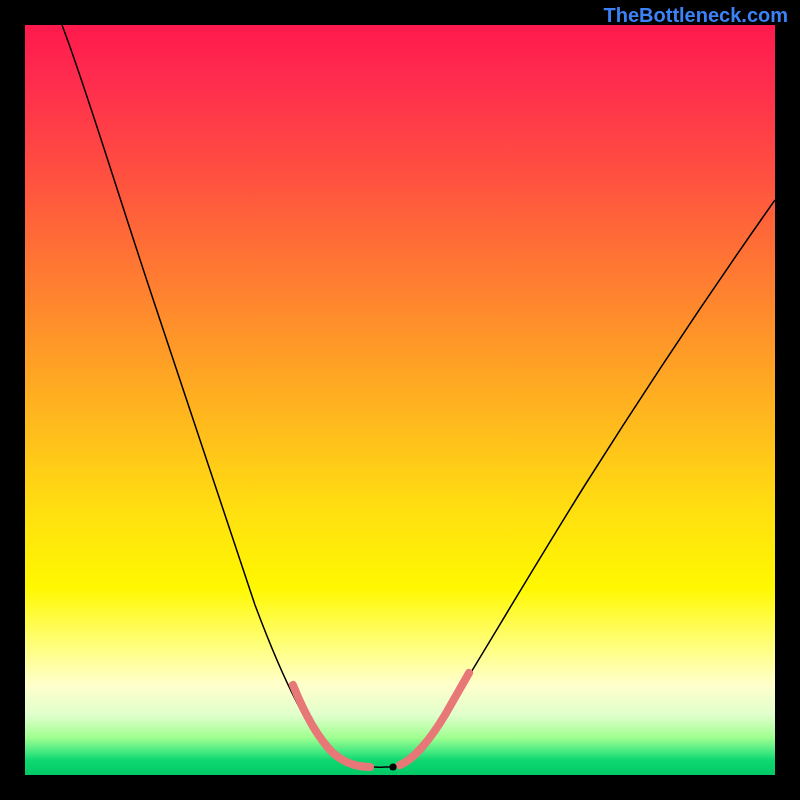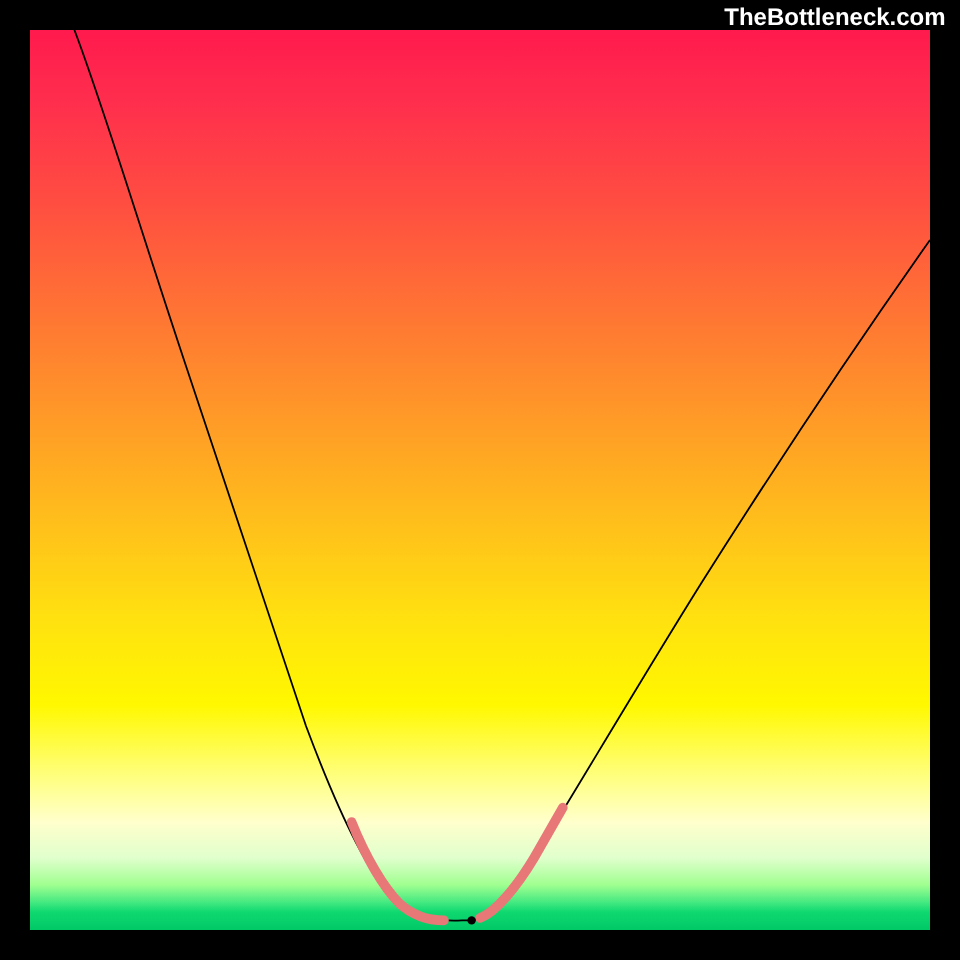--- a/index.html
+++ b/index.html
@@ -14,21 +14,21 @@
       position: relative;
       overflow: hidden;
     }
     .watermark {
       position: absolute;
       top: 4px;
       right: 12px;
       font-family: Arial, sans-serif;
       font-size: 20px;
       font-weight: bold;
-      color: #ffffff;
+      color: #3b82f6;
       z-index: 10;
       margin-left: 46px;
     }
     .chart-container {
       position: absolute;
       top: 25px;
       left: 25px;
       width: 750px;
       height: 750px;
     }

